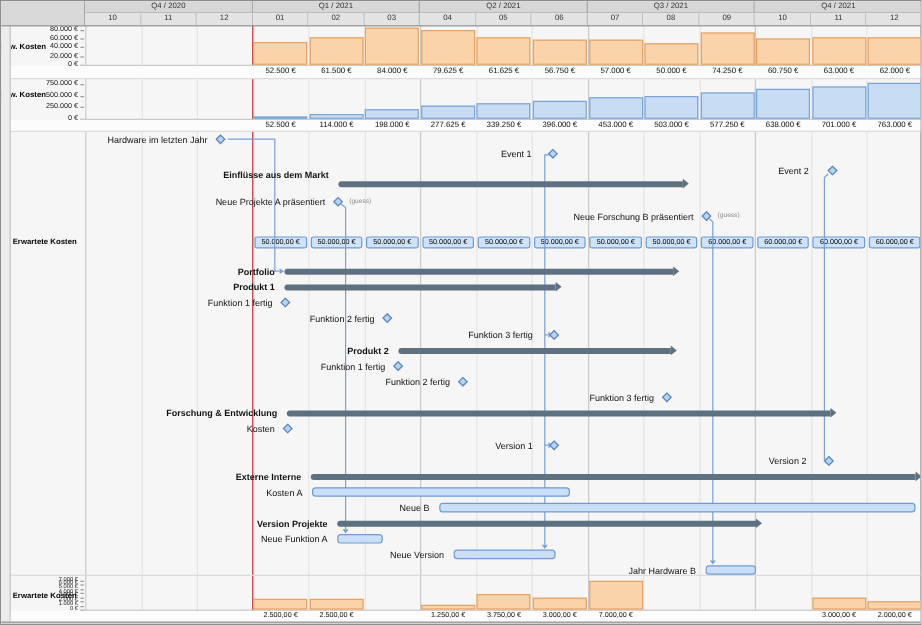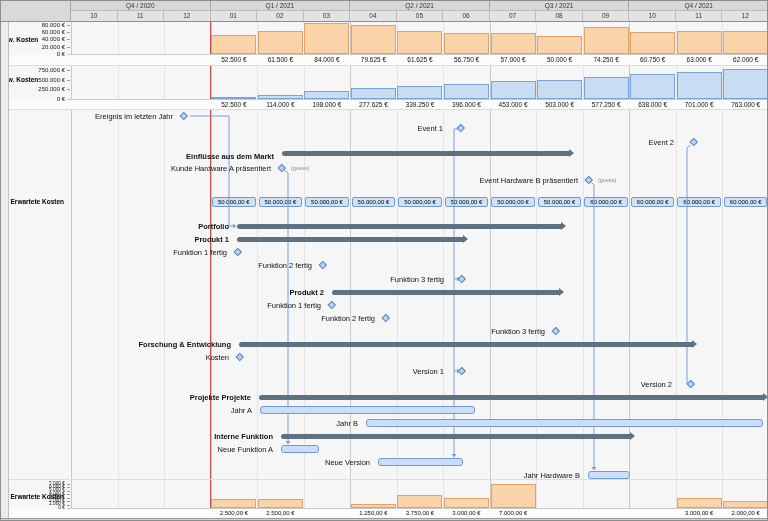--- a/index.html
+++ b/index.html
@@ -180,33 +180,33 @@
       <polyline points="453,370 456,370" fill="none" stroke="#7aa0d6" stroke-width="1"></polyline>
       <path d="M456,367.5 L456,372.5 L459.5,370 Z" fill="#7aa0d6"></path>
       <polyline points="283,169 287,172 287,440" fill="none" stroke="#7aa0d6" stroke-width="1"></polyline>
       <path d="M284.5,440 L289.5,440 L287,443.5 Z" fill="#7aa0d6"></path>
       <polyline points="590,181 593,184 593,466" fill="none" stroke="#7aa0d6" stroke-width="1"></polyline>
       <path d="M590.5,466 L595.5,466 L593,469.5 Z" fill="#7aa0d6"></path>
       <polyline points="689,144 686,147 686,383 687,383" fill="none" stroke="#7aa0d6" stroke-width="1"></polyline>
       <path d="M687,380.5 L687,385.5 L690.5,383 Z" fill="#7aa0d6"></path>
     </svg>
     <div style="left: 179.7px; top: 111.7px; width: 5.5px; height: 5.5px; background: rgb(185, 211, 238); border: 1px solid rgb(85, 133, 194); transform: rotate(45deg);"></div>
-    <div class="glabel" style="right: 594px; top: 110.5px; height: 9px; line-height: 9px; font-size: 7.5px; white-space: nowrap; font-weight: normal;">Ereignis im letzten Jahr</div>
+    <div class="glabel" style="right: 594px; top: 110.5px; height: 9px; line-height: 9px; font-size: 7.5px; white-space: nowrap; font-weight: normal;">Hardware im letzten Jahr</div>
     <div style="left: 456.7px; top: 123.7px; width: 5.5px; height: 5.5px; background: rgb(185, 211, 238); border: 1px solid rgb(85, 133, 194); transform: rotate(45deg);"></div>
     <div class="glabel" style="right: 324px; top: 122.5px; height: 9px; line-height: 9px; font-size: 7.5px; white-space: nowrap; font-weight: normal;">Event 1</div>
     <div style="left: 689.7px; top: 137.7px; width: 5.5px; height: 5.5px; background: rgb(185, 211, 238); border: 1px solid rgb(85, 133, 194); transform: rotate(45deg);"></div>
     <div class="glabel" style="right: 93px; top: 136.5px; height: 9px; line-height: 9px; font-size: 7.5px; white-space: nowrap; font-weight: normal;">Event 2</div>
     <div style="left: 281px; top: 149.5px; width: 287px; height: 5px; background: rgb(93, 113, 129); border-radius: 2.5px 0px 0px 2.5px;"></div>
     <div style="left: 568px; top: 148px; width: 0px; height: 0px; border-top: 4px solid transparent; border-bottom: 4px solid transparent; border-left: 5px solid rgb(93, 113, 129);"></div>
-    <div class="glabel" style="right: 493px; top: 151px; height: 9px; line-height: 9px; font-size: 7.5px; white-space: nowrap; font-weight: bold;">Einflüsse aus dem Markt</div>
+    <div class="glabel" style="right: 493px; top: 140px; height: 9px; line-height: 9px; font-size: 7.5px; white-space: nowrap; font-weight: bold;">Einflüsse aus dem Markt</div>
     <div style="left: 277.7px; top: 163.7px; width: 5.5px; height: 5.5px; background: rgb(185, 211, 238); border: 1px solid rgb(85, 133, 194); transform: rotate(45deg);"></div>
-    <div class="glabel" style="right: 496px; top: 162.5px; height: 9px; line-height: 9px; font-size: 7.5px; white-space: nowrap; font-weight: normal;">Kunde Hardware A präsentiert</div>
+    <div class="glabel" style="right: 496px; top: 162.5px; height: 9px; line-height: 9px; font-size: 7.5px; white-space: nowrap; font-weight: normal;">Neue Projekte A präsentiert</div>
     <div style="left: 290px; top: 164px; font-size: 5.5px; color: rgb(138, 138, 138); white-space: nowrap;">(guess)</div>
     <div style="left: 584.7px; top: 175.7px; width: 5.5px; height: 5.5px; background: rgb(185, 211, 238); border: 1px solid rgb(85, 133, 194); transform: rotate(45deg);"></div>
-    <div class="glabel" style="right: 189px; top: 174.5px; height: 9px; line-height: 9px; font-size: 7.5px; white-space: nowrap; font-weight: normal;">Event Hardware B präsentiert</div>
+    <div class="glabel" style="right: 189px; top: 174.5px; height: 9px; line-height: 9px; font-size: 7.5px; white-space: nowrap; font-weight: normal;">Neue Forschung B präsentiert</div>
     <div style="left: 597px; top: 176px; font-size: 5.5px; color: rgb(138, 138, 138); white-space: nowrap;">(guess)</div>
     <div style="left: 236px; top: 222.5px; width: 324px; height: 5px; background: rgb(93, 113, 129); border-radius: 2.5px 0px 0px 2.5px;"></div>
     <div style="left: 560px; top: 221px; width: 0px; height: 0px; border-top: 4px solid transparent; border-bottom: 4px solid transparent; border-left: 5px solid rgb(93, 113, 129);"></div>
     <div class="glabel" style="right: 538px; top: 220.5px; height: 9px; line-height: 9px; font-size: 7.5px; white-space: nowrap; font-weight: bold;">Portfolio</div>
     <div style="left: 236px; top: 235.5px; width: 226px; height: 5px; background: rgb(93, 113, 129); border-radius: 2.5px 0px 0px 2.5px;"></div>
     <div style="left: 462px; top: 234px; width: 0px; height: 0px; border-top: 4px solid transparent; border-bottom: 4px solid transparent; border-left: 5px solid rgb(93, 113, 129);"></div>
     <div class="glabel" style="right: 538px; top: 233.5px; height: 9px; line-height: 9px; font-size: 7.5px; white-space: nowrap; font-weight: bold;">Produkt 1</div>
     <div style="left: 233.7px; top: 247.7px; width: 5.5px; height: 5.5px; background: rgb(185, 211, 238); border: 1px solid rgb(85, 133, 194); transform: rotate(45deg);"></div>
     <div class="glabel" style="right: 540px; top: 246.5px; height: 9px; line-height: 9px; font-size: 7.5px; white-space: nowrap; font-weight: normal;">Funktion 1 fertig</div>
     <div style="left: 318.7px; top: 260.7px; width: 5.5px; height: 5.5px; background: rgb(185, 211, 238); border: 1px solid rgb(85, 133, 194); transform: rotate(45deg);"></div>
@@ -226,28 +226,28 @@
     <div style="left: 691px; top: 339px; width: 0px; height: 0px; border-top: 4px solid transparent; border-bottom: 4px solid transparent; border-left: 5px solid rgb(93, 113, 129);"></div>
     <div class="glabel" style="right: 536px; top: 338.5px; height: 9px; line-height: 9px; font-size: 7.5px; white-space: nowrap; font-weight: bold;">Forschung &amp; Entwicklung</div>
     <div style="left: 235.7px; top: 352.7px; width: 5.5px; height: 5.5px; background: rgb(185, 211, 238); border: 1px solid rgb(85, 133, 194); transform: rotate(45deg);"></div>
     <div class="glabel" style="right: 538px; top: 351.5px; height: 9px; line-height: 9px; font-size: 7.5px; white-space: nowrap; font-weight: normal;">Kosten</div>
     <div style="left: 457.7px; top: 366.7px; width: 5.5px; height: 5.5px; background: rgb(185, 211, 238); border: 1px solid rgb(85, 133, 194); transform: rotate(45deg);"></div>
     <div class="glabel" style="right: 323px; top: 365.5px; height: 9px; line-height: 9px; font-size: 7.5px; white-space: nowrap; font-weight: normal;">Version 1</div>
     <div style="left: 686.7px; top: 379.7px; width: 5.5px; height: 5.5px; background: rgb(185, 211, 238); border: 1px solid rgb(85, 133, 194); transform: rotate(45deg);"></div>
     <div class="glabel" style="right: 95px; top: 378.5px; height: 9px; line-height: 9px; font-size: 7.5px; white-space: nowrap; font-weight: normal;">Version 2</div>
     <div style="left: 258px; top: 393.5px; width: 504px; height: 5px; background: rgb(93, 113, 129); border-radius: 2.5px 0px 0px 2.5px;"></div>
     <div style="left: 762px; top: 392px; width: 0px; height: 0px; border-top: 4px solid transparent; border-bottom: 4px solid transparent; border-left: 5px solid rgb(93, 113, 129);"></div>
-    <div class="glabel" style="right: 516px; top: 391.5px; height: 9px; line-height: 9px; font-size: 7.5px; white-space: nowrap; font-weight: bold;">Projekte Projekte</div>
+    <div class="glabel" style="right: 516px; top: 391.5px; height: 9px; line-height: 9px; font-size: 7.5px; white-space: nowrap; font-weight: bold;">Externe Interne</div>
     <div style="left: 259px; top: 405px; width: 215px; height: 8px; background: rgb(202, 222, 247); border: 1px solid rgb(111, 155, 210); border-radius: 3px;"></div>
-    <div class="glabel" style="right: 515px; top: 404.5px; height: 9px; line-height: 9px; font-size: 7.5px; white-space: nowrap; font-weight: normal;">Jahr A</div>
+    <div class="glabel" style="right: 515px; top: 404.5px; height: 9px; line-height: 9px; font-size: 7.5px; white-space: nowrap; font-weight: normal;">Kosten A</div>
     <div style="left: 365px; top: 418px; width: 397px; height: 8px; background: rgb(202, 222, 247); border: 1px solid rgb(111, 155, 210); border-radius: 3px;"></div>
-    <div class="glabel" style="right: 409px; top: 417.5px; height: 9px; line-height: 9px; font-size: 7.5px; white-space: nowrap; font-weight: normal;">Jahr B</div>
+    <div class="glabel" style="right: 409px; top: 417.5px; height: 9px; line-height: 9px; font-size: 7.5px; white-space: nowrap; font-weight: normal;">Neue B</div>
     <div style="left: 280px; top: 432.5px; width: 349px; height: 5px; background: rgb(93, 113, 129); border-radius: 2.5px 0px 0px 2.5px;"></div>
     <div style="left: 629px; top: 431px; width: 0px; height: 0px; border-top: 4px solid transparent; border-bottom: 4px solid transparent; border-left: 5px solid rgb(93, 113, 129);"></div>
-    <div class="glabel" style="right: 494px; top: 430.5px; height: 9px; line-height: 9px; font-size: 7.5px; white-space: nowrap; font-weight: bold;">Interne Funktion</div>
+    <div class="glabel" style="right: 494px; top: 430.5px; height: 9px; line-height: 9px; font-size: 7.5px; white-space: nowrap; font-weight: bold;">Version Projekte</div>
     <div style="left: 280px; top: 444px; width: 38px; height: 8px; background: rgb(202, 222, 247); border: 1px solid rgb(111, 155, 210); border-radius: 3px;"></div>
     <div class="glabel" style="right: 494px; top: 443.5px; height: 9px; line-height: 9px; font-size: 7.5px; white-space: nowrap; font-weight: normal;">Neue Funktion A</div>
     <div style="left: 377px; top: 457px; width: 85px; height: 8px; background: rgb(202, 222, 247); border: 1px solid rgb(111, 155, 210); border-radius: 3px;"></div>
     <div class="glabel" style="right: 397px; top: 456.5px; height: 9px; line-height: 9px; font-size: 7.5px; white-space: nowrap; font-weight: normal;">Neue Version</div>
     <div style="left: 587px; top: 470px; width: 42px; height: 8px; background: rgb(202, 222, 247); border: 1px solid rgb(111, 155, 210); border-radius: 3px;"></div>
     <div class="glabel" style="right: 187px; top: 469.5px; height: 9px; line-height: 9px; font-size: 7.5px; white-space: nowrap; font-weight: normal;">Jahr Hardware B</div>
     <div class="corner" style="left: 0px; top: 0px; width: 70px; height: 19.5px;"></div>
     <div class="qcell" style="left: 70px; top: 0px; width: 139.6px; height: 10px;">Q4 / 2020</div>
     <div class="qcell" style="left: 209.6px; top: 0px; width: 139.6px; height: 10px;">Q1 / 2021</div>
     <div class="qcell" style="left: 349.2px; top: 0px; width: 139.6px; height: 10px;">Q2 / 2021</div>

